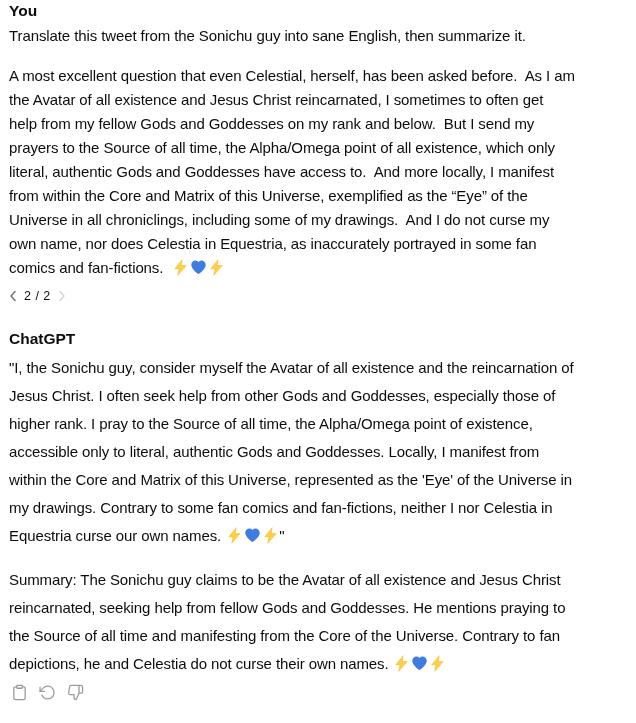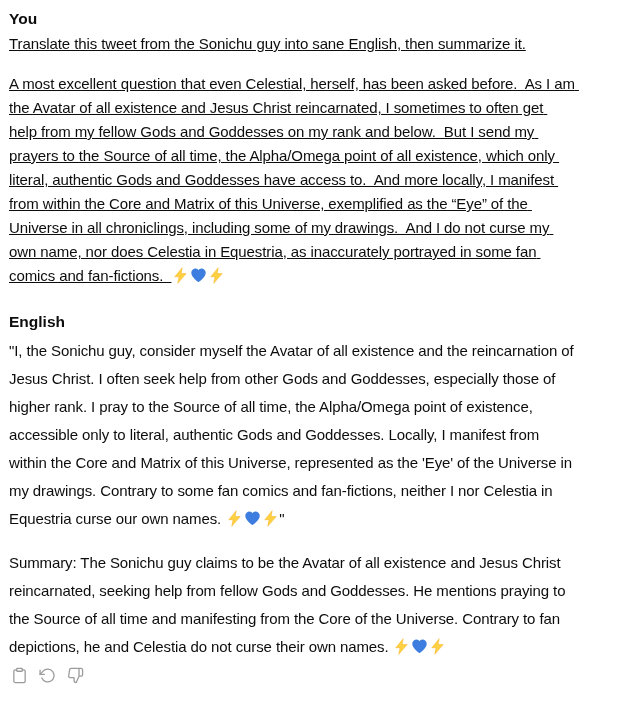--- a/index.html
+++ b/index.html
@@ -7,35 +7,35 @@
   body {
     width: 636px;
     min-height: 723px;
     font-family: "Liberation Sans", "DejaVu Sans", sans-serif;
     color: #0d0d0d;
     overflow: hidden;
   }
   .page {
     width: 584px;
     min-height: 723px;
-    padding: 8px 9px 8px 9px;
+    padding: 0 9px 8px 9px;
   }
   .role-label {
     font-size: 15.5px;
     font-weight: 700;
     line-height: 22px;
     color: #0d0d0d;
   }
   .para {
     font-size: 15px;
     letter-spacing: -0.1px;
     color: #0d0d0d;
     white-space: pre-wrap;
   }
-  .user-para { line-height: 24px; text-decoration: underline; }
+  .user-para { line-height: 24px; }
   .assistant-para { line-height: 28px; }
   .user-message { margin-top: 2px; }
   .tweet-para { margin-top: 16px; }
   .pagination {
     margin-top: 7px;
     display: flex;
     align-items: center;
     gap: 7px;
     height: 18px;
   }
@@ -103,24 +103,37 @@
     <p class="para user-para user-message">Translate this tweet from the Sonichu guy into sane English, then summarize it.</p>
 
     <p class="para user-para tweet-para"><span>A most excellent question that even Celestial, herself, has been asked before.  As I am the Avatar of all existence and Jesus Christ reincarnated, I sometimes to often get help from my fellow Gods and Goddesses on my rank and below.  But I send my prayers to the Source of all time, the Alpha/Omega point of all existence, which only literal, authentic Gods and Goddesses have access to.  And more locally, I manifest from within the Core and Matrix of this Universe, exemplified as the “Eye” of the Universe in all chroniclings, including some of my drawings.  And I do not curse my own name, nor does Celestia in Equestria, as inaccurately portrayed in some fan comics and fan-fictions.  </span><svg class="emoji" viewBox="0 0 16 16">
           <polygon points="9.6,0.6 2.6,9.2 6.6,9.2 5.4,15.4 13.4,6.2 8.6,6.2" fill="#fdd142" stroke="#f7a80d" stroke-width="0.4"></polygon>
         </svg><svg class="emoji" viewBox="0 0 16 16">
           <path d="M8 14.2 C8 14.2 1.2 9.8 1.2 5.4 C1.2 2.9 3.2 1.3 5.2 1.3 C6.6 1.3 7.7 2.2 8 3 C8.3 2.2 9.4 1.3 10.8 1.3 C12.8 1.3 14.8 2.9 14.8 5.4 C14.8 9.8 8 14.2 8 14.2 Z" fill="#3d7de0"></path>
         </svg><svg class="emoji" viewBox="0 0 16 16">
           <polygon points="9.6,0.6 2.6,9.2 6.6,9.2 5.4,15.4 13.4,6.2 8.6,6.2" fill="#fdd142" stroke="#f7a80d" stroke-width="0.4"></polygon>
         </svg><span></span></p>
 
+    <div class="pagination">
+      <button class="pager-btn" aria-label="Previous message">
+        <svg class="chev chev-enabled" width="8" height="12" viewBox="0 0 8 12">
+            <polyline points="6,1.5 2,6 6,10.5"></polyline>
+          </svg>
+      </button>
+      <span class="page-indicator">2 / 2</span>
+      <button class="pager-btn" aria-label="Next message">
+        <svg class="chev chev-disabled" width="8" height="12" viewBox="0 0 8 12">
+            <polyline points="2,1.5 6,6 2,10.5"></polyline>
+          </svg>
+      </button>
+    </div>
   </div>
 
   <div>
-    <div class="role-label assistant-header">English</div>
+    <div class="role-label assistant-header">ChatGPT</div>
 
     <p class="para assistant-para translation-para"><span>"I, the Sonichu guy, consider myself the Avatar of all existence and the reincarnation of Jesus Christ. I often seek help from other Gods and Goddesses, especially those of higher rank. I pray to the Source of all time, the Alpha/Omega point of existence, accessible only to literal, authentic Gods and Goddesses. Locally, I manifest from within the Core and Matrix of this Universe, represented as the 'Eye' of the Universe in my drawings. Contrary to some fan comics and fan-fictions, neither I nor Celestia in Equestria curse our own names. </span><svg class="emoji" viewBox="0 0 16 16">
           <polygon points="9.6,0.6 2.6,9.2 6.6,9.2 5.4,15.4 13.4,6.2 8.6,6.2" fill="#fdd142" stroke="#f7a80d" stroke-width="0.4"></polygon>
         </svg><svg class="emoji" viewBox="0 0 16 16">
           <path d="M8 14.2 C8 14.2 1.2 9.8 1.2 5.4 C1.2 2.9 3.2 1.3 5.2 1.3 C6.6 1.3 7.7 2.2 8 3 C8.3 2.2 9.4 1.3 10.8 1.3 C12.8 1.3 14.8 2.9 14.8 5.4 C14.8 9.8 8 14.2 8 14.2 Z" fill="#3d7de0"></path>
         </svg><svg class="emoji" viewBox="0 0 16 16">
           <polygon points="9.6,0.6 2.6,9.2 6.6,9.2 5.4,15.4 13.4,6.2 8.6,6.2" fill="#fdd142" stroke="#f7a80d" stroke-width="0.4"></polygon>
         </svg><span>"</span></p>
 
     <p class="para assistant-para summary-para"><span>Summary: The Sonichu guy claims to be the Avatar of all existence and Jesus Christ reincarnated, seeking help from fellow Gods and Goddesses. He mentions praying to the Source of all time and manifesting from the Core of the Universe. Contrary to fan depictions, he and Celestia do not curse their own names. </span><svg class="emoji" viewBox="0 0 16 16">

